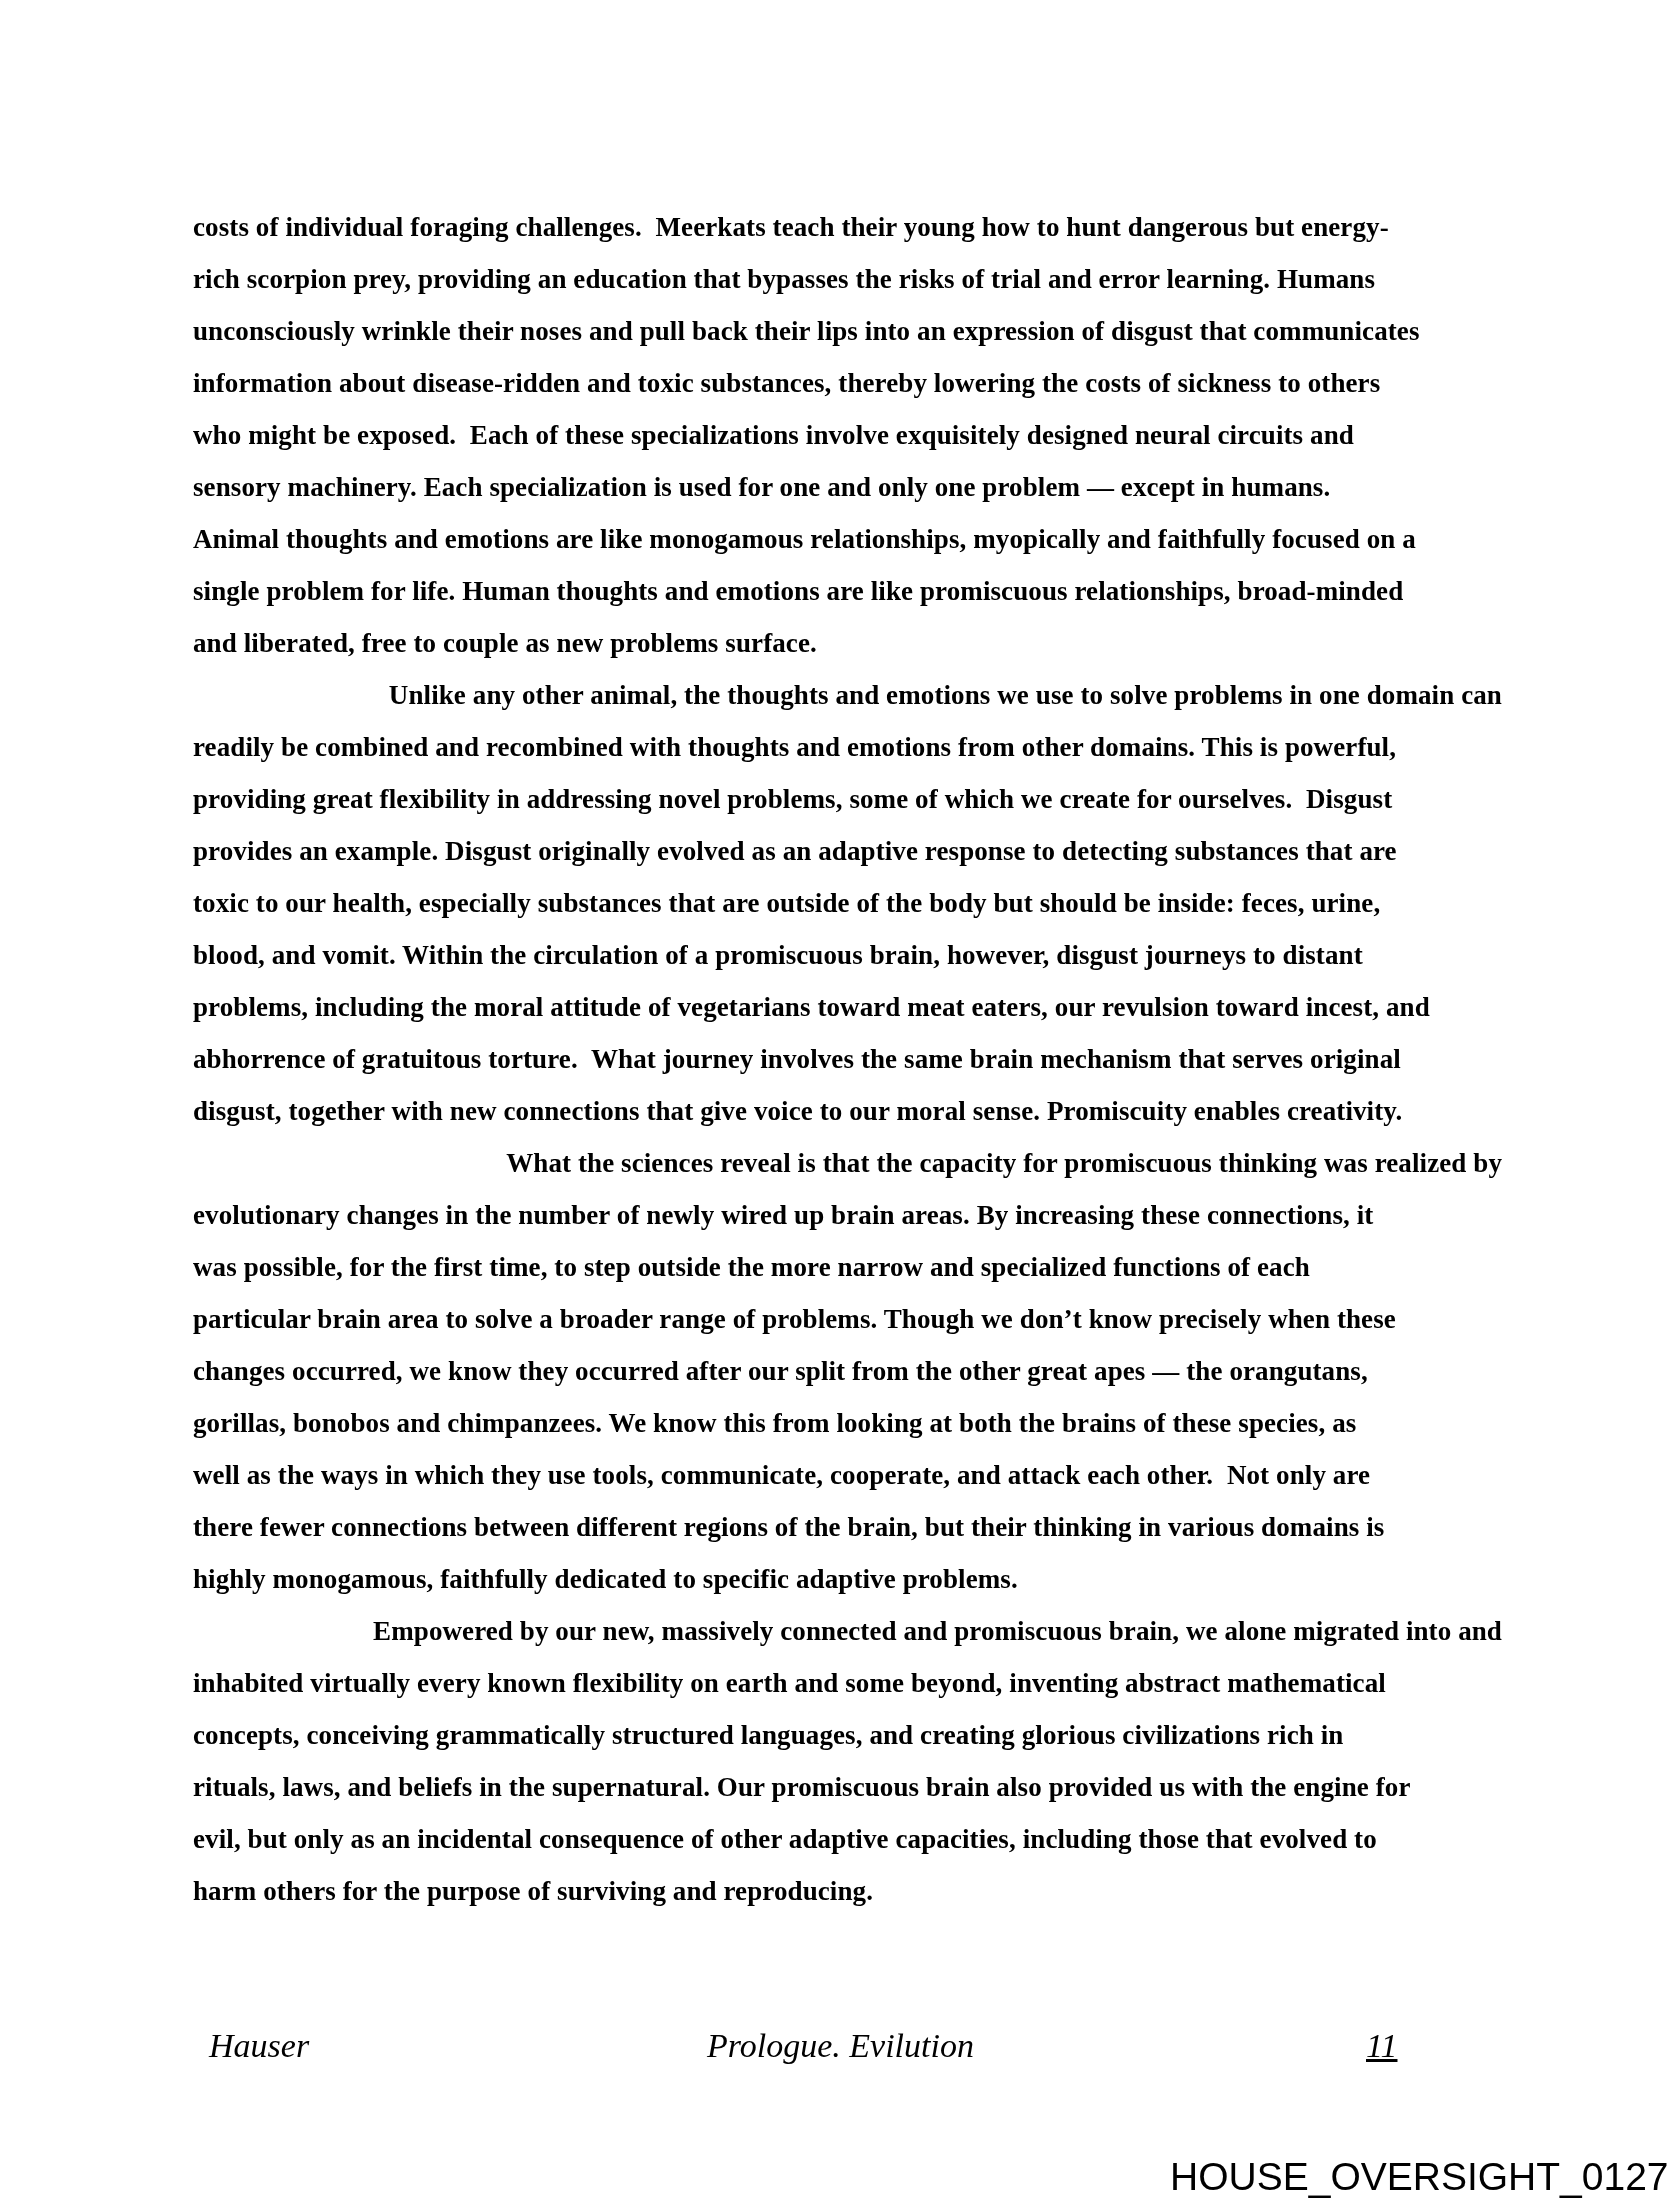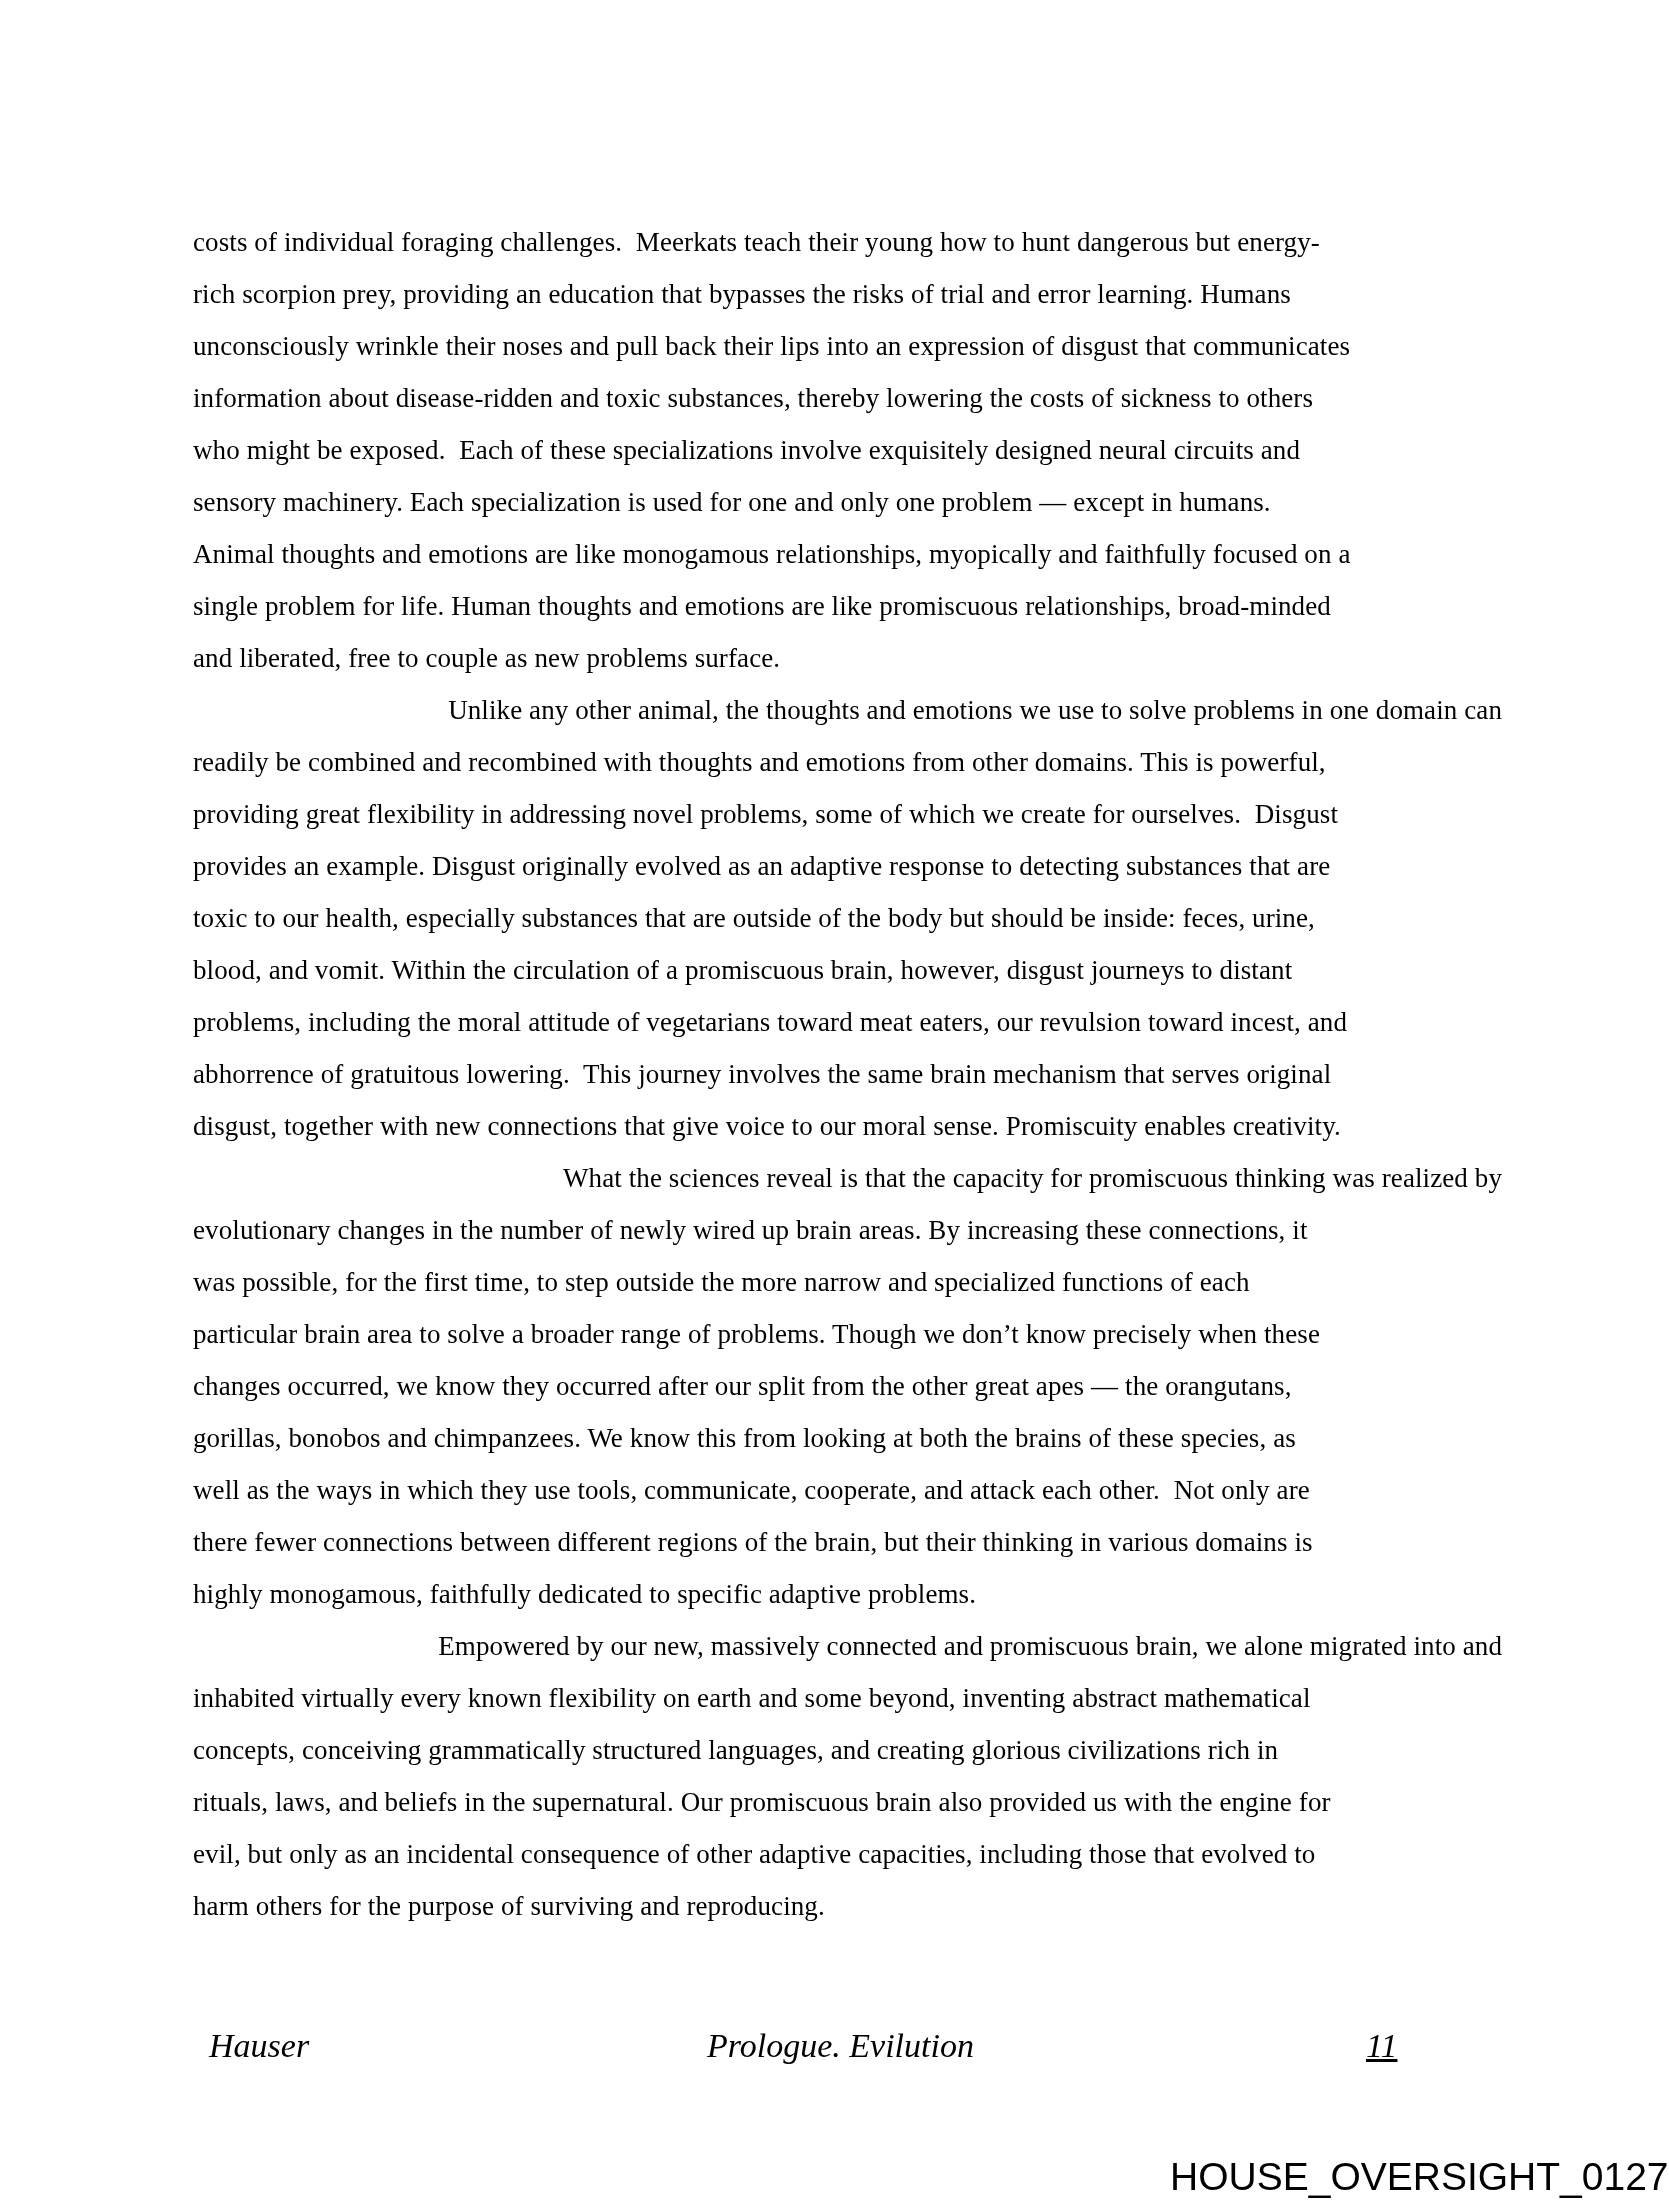--- a/index.html
+++ b/index.html
@@ -12,22 +12,23 @@
     width: 1669px;
     height: 2205px;
     background: #ffffff;
     overflow: hidden;
     font-family: "Liberation Serif", serif;
     color: #000000;
   }
   .body-text {
     position: absolute;
     left: 193px;
-    top: 216px;
+    top: 201px;
     width: 1309px;
+    font-weight: bold;
   }
   .line {
     height: 52px;
     line-height: 52px;
     font-size: 27px;
     white-space: pre;
     letter-spacing: 0.1px;
   }
   .line.indent {
     padding-left: 98px;
@@ -85,21 +86,21 @@
       <div class="line">Animal thoughts and emotions are like monogamous relationships, myopically and faithfully focused on a</div>
       <div class="line">single problem for life. Human thoughts and emotions are like promiscuous relationships, broad-minded</div>
       <div class="line">and liberated, free to couple as new problems surface.</div>
       <div class="line indent">Unlike any other animal, the thoughts and emotions we use to solve problems in one domain can</div>
       <div class="line">readily be combined and recombined with thoughts and emotions from other domains. This is powerful,</div>
       <div class="line">providing great flexibility in addressing novel problems, some of which we create for ourselves.  Disgust</div>
       <div class="line">provides an example. Disgust originally evolved as an adaptive response to detecting substances that are</div>
       <div class="line">toxic to our health, especially substances that are outside of the body but should be inside: feces, urine,</div>
       <div class="line">blood, and vomit. Within the circulation of a promiscuous brain, however, disgust journeys to distant</div>
       <div class="line">problems, including the moral attitude of vegetarians toward meat eaters, our revulsion toward incest, and</div>
-      <div class="line">abhorrence of gratuitous lowering.  This journey involves the same brain mechanism that serves original</div>
+      <div class="line">abhorrence of gratuitous torture.  What journey involves the same brain mechanism that serves original</div>
       <div class="line">disgust, together with new connections that give voice to our moral sense. Promiscuity enables creativity.</div>
       <div class="line indent">What the sciences reveal is that the capacity for promiscuous thinking was realized by</div>
       <div class="line">evolutionary changes in the number of newly wired up brain areas. By increasing these connections, it</div>
       <div class="line">was possible, for the first time, to step outside the more narrow and specialized functions of each</div>
       <div class="line">particular brain area to solve a broader range of problems. Though we don’t know precisely when these</div>
       <div class="line">changes occurred, we know they occurred after our split from the other great apes — the orangutans,</div>
       <div class="line">gorillas, bonobos and chimpanzees. We know this from looking at both the brains of these species, as</div>
       <div class="line">well as the ways in which they use tools, communicate, cooperate, and attack each other.  Not only are</div>
       <div class="line">there fewer connections between different regions of the brain, but their thinking in various domains is</div>
       <div class="line">highly monogamous, faithfully dedicated to specific adaptive problems.</div>

